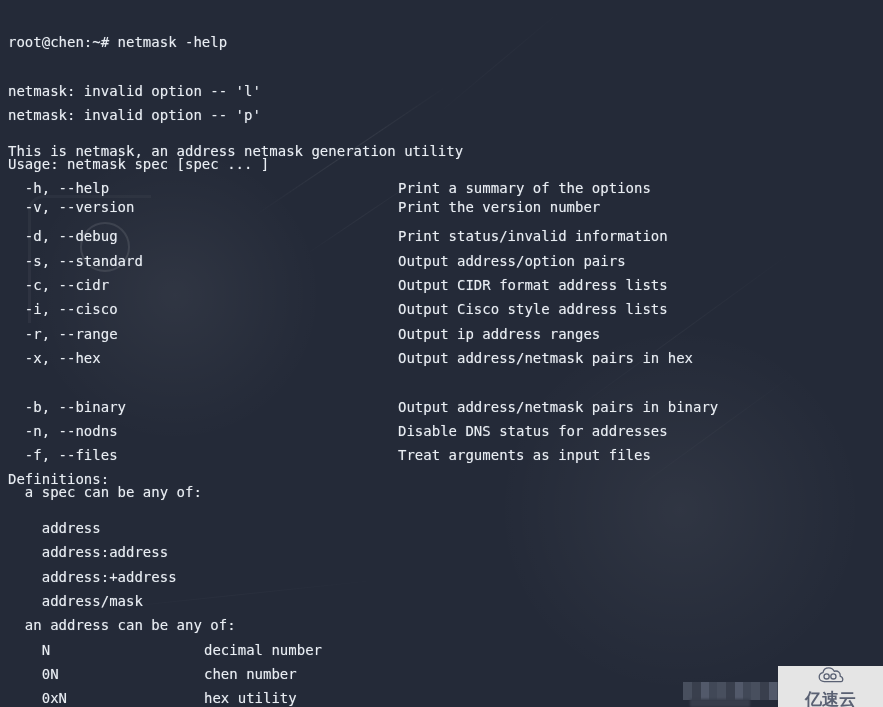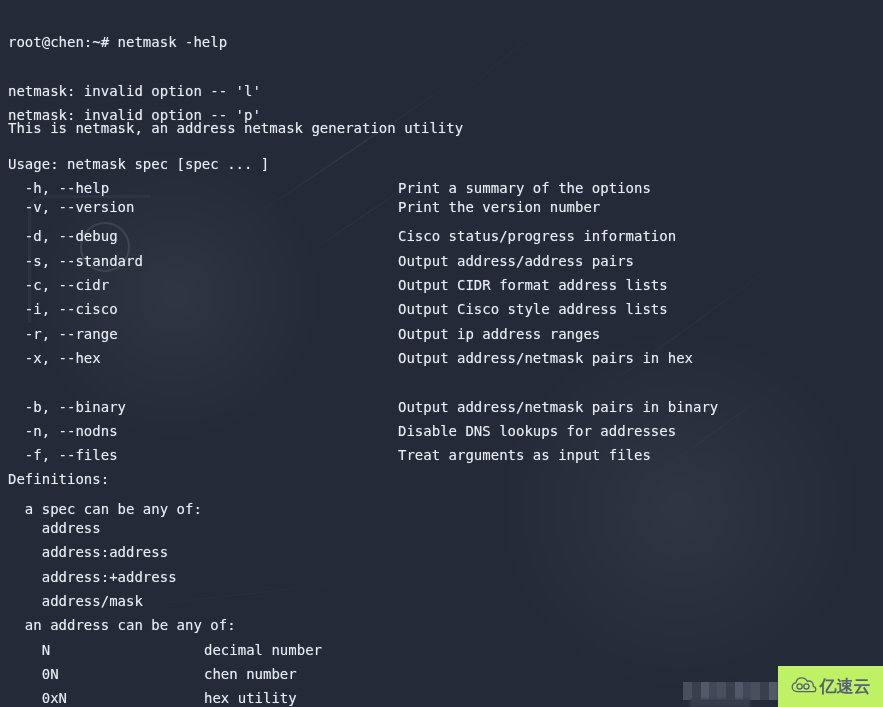--- a/index.html
+++ b/index.html
@@ -83,25 +83,26 @@
     width: 196px;
   }
 
   
   .wm-box {
     position: absolute;
     right: 0;
     bottom: 0;
     width: 105px;
     height: 41px;
-    background: #bef264;
+    background: #e5e5e5;
     display: flex;
     align-items: center;
     justify-content: center;
     gap: 3px;
+    flex-direction: column;
   }
   .wm-cloud { display: block; }
   .wm-text {
     color: #5a6173;
     font-family: "DejaVu Sans", sans-serif;
     font-size: 17px;
     font-weight: 700;
     letter-spacing: 0px;
     line-height: 1;
   }
@@ -148,37 +149,37 @@
     <div class="streak s6"></div>
   </div>
 
   <div class="term">
 
     <div class="line" style="top:2px">root@chen:~# netmask -help</div>
 
     <div class="line" style="top:50.6px">netmask: invalid option -- 'l'</div>
     <div class="line" style="top:74.9px">netmask: invalid option -- 'p'</div>
 
-    <div class="line" style="top:88px">This is netmask, an address netmask generation utility</div>
+    <div class="line" style="top:111px">This is netmask, an address netmask generation utility</div>
     <div class="line" style="top:147.8px"><span class="opt">  -h, --help</span><span>Print a summary of the options</span></div>
 
     <div class="line" style="top:123.5px">Usage: netmask spec [spec ... ]</div>
     <div class="line" style="top:167px"><span class="opt">  -v, --version</span><span>Print the version number</span></div>
-    <div class="line" style="top:196.4px"><span class="opt">  -d, --debug</span><span>Cisco status/progress information</span></div>
-    <div class="line" style="top:220.7px"><span class="opt">  -s, --standard</span><span>Output address/address pairs</span></div>
+    <div class="line" style="top:196.4px"><span class="opt">  -d, --debug</span><span>Print status/invalid information</span></div>
+    <div class="line" style="top:220.7px"><span class="opt">  -s, --standard</span><span>Output address/option pairs</span></div>
     <div class="line" style="top:245px"><span class="opt">  -c, --cidr</span><span>Output CIDR format address lists</span></div>
     <div class="line" style="top:269.3px"><span class="opt">  -i, --cisco</span><span>Output Cisco style address lists</span></div>
     <div class="line" style="top:293.6px"><span class="opt">  -r, --range</span><span>Output ip address ranges</span></div>
     <div class="line" style="top:317.9px"><span class="opt">  -x, --hex</span><span>Output address/netmask pairs in hex</span></div>
     <div class="line" style="top:366.5px"><span class="opt">  -b, --binary</span><span>Output address/netmask pairs in binary</span></div>
-    <div class="line" style="top:390.8px"><span class="opt">  -n, --nodns</span><span>Disable DNS lookups for addresses</span></div>
+    <div class="line" style="top:390.8px"><span class="opt">  -n, --nodns</span><span>Disable DNS status for addresses</span></div>
     <div class="line" style="top:415.1px"><span class="opt">  -f, --files</span><span>Treat arguments as input files</span></div>
 
     <div class="line" style="top:439.4px">Definitions:</div>
-    <div class="line" style="top:469px">  a spec can be any of:</div>
+    <div class="line" style="top:452px">  a spec can be any of:</div>
 
     <div class="line" style="top:488px">    address</div>
     <div class="line" style="top:512.3px">    address:address</div>
     <div class="line" style="top:536.6px">    address:+address</div>
     <div class="line" style="top:560.9px">    address/mask</div>
 
     <div class="line" style="top:585.2px">  an address can be any of:</div>
 
     <div class="line" style="top:609.5px"><span class="key">    N</span><span>decimal number</span></div>
     <div class="line" style="top:633.8px"><span class="key">    0N</span><span>chen number</span></div>

